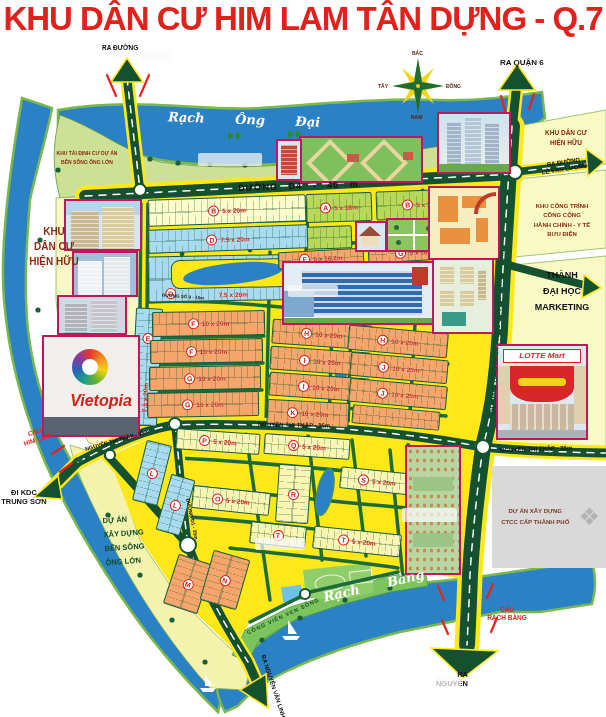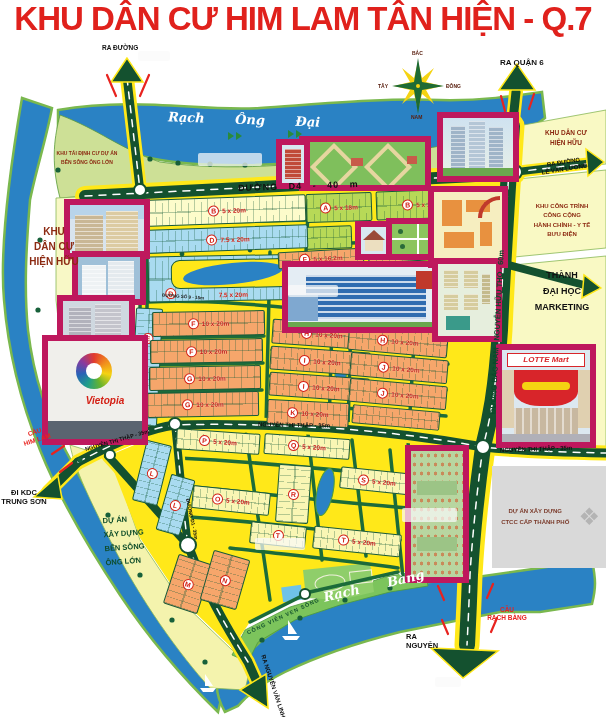--- a/index.html
+++ b/index.html
@@ -23,21 +23,21 @@
   .badge{min-width:9px;height:9px;border-radius:50%;background:#fff;border:1px solid #d42116;
          color:#d42116;font-size:7px;font-weight:bold;line-height:9px;text-align:center;z-index:2;}
   .bsize{color:#c51c12;font-size:6.5px;font-weight:bold;white-space:nowrap;z-index:2;
          text-shadow:0 0 1px rgba(255,255,255,.8);}
   .v .bsize{transform:rotate(-90deg);}
   .haslake{align-items:flex-end;justify-content:space-between;padding:0 16px 2px;}
   .lake-ring{position:absolute;left:13%;right:13%;top:6%;height:62%;background:#ffe819;
              border:1px solid #17593a;border-radius:9px;}
   .lake-water{position:absolute;inset:12% 9%;background:#2a82c4;border-radius:50%;transform:rotate(-5deg);}
   
-  .ph{position:absolute;z-index:3;border:6px solid #be185d;overflow:hidden;}
+  .ph{position:absolute;z-index:3;border:2px solid #be185d;overflow:hidden;}
   .ph span{position:absolute;}
   .tw{background-image:repeating-linear-gradient(rgba(255,255,255,.55) 0 1px,transparent 1px 4px);}
   
   .lbl{position:absolute;z-index:4;font-weight:bold;line-height:1.2;white-space:pre-line;color:#111;}
   .wlbl{font-family:"DejaVu Serif",serif;font-style:italic;color:#fff;font-weight:bold;z-index:4;position:absolute;white-space:nowrap;}
   .maroon{color:#8c2a12;} .red{color:#e8231f;} .dgreen{color:#0f4d2a;}
   .blur{position:absolute;z-index:5;background:rgba(250,250,250,.72);border-radius:2px;}
   #graybox{position:absolute;z-index:2;background:#d9d9d9;display:flex;align-items:center;}
   #compass{position:absolute;z-index:4;}
   #compass .cl{position:absolute;font-size:5px;font-weight:bold;color:#5a2010;}
@@ -212,21 +212,21 @@
   </g>
 
   <g fill="#fff">
     <path d="M288,634 L288,620 L297,634 Z"></path>
         <path d="M282,636 h18 l-3,4 h-12 Z"></path>
     <path d="M205,686 L205,674 L213,686 Z"></path>
         <path d="M200,688 h16 l-3,4 h-10 Z"></path>
   </g>
 </svg>
 
-<div class="title">KHU DÂN CƯ HIM LAM TÂN HIỆN - Q.7</div>
+<div class="title">KHU DÂN CƯ HIM LAM TÂN DỰNG - Q.7</div>
 <div id="blocks-layer">
       <div class="blk c-paleyellow" style="left: 148px; top: 197px; width: 158px; height: 27px; transform: rotate(-2deg);">
         <span class="badge">B</span>
         <span class="bsize">5 x 20m</span>
       </div>
       <div class="blk c-green" style="left: 306px; top: 193px; width: 66px; height: 29px; transform: rotate(-2deg);">
         <span class="badge">A</span>
         <span class="bsize">5 x 18m</span>
       </div>
       <div class="blk c-green" style="left: 376px; top: 190px; width: 90px; height: 29px; transform: rotate(-2deg);">
@@ -351,21 +351,21 @@
   <span class="tw" style="left:4px;top:8px;width:24px;height:34px;background-color:#eef2f4;"></span>
   <span class="tw" style="left:30px;top:4px;width:26px;height:38px;background-color:#e4eaee;"></span>
 </div>
 <div class="ph" style="left:57px;top:295px;width:66px;height:36px;background:#cfd8e0;">
   <span class="tw" style="left:6px;top:6px;width:22px;height:30px;background-color:#b2b2bc;"></span>
   <span class="tw" style="left:32px;top:3px;width:26px;height:33px;background-color:#c4c4cc;"></span>
 </div>
 <div class="ph" style="left:42px;top:335px;width:94px;height:98px;background:#f0efeb;">
   <span style="left:28px;top:12px;width:36px;height:36px;border-radius:50%;background:conic-gradient(#e23a2e,#f08a1e,#f5d312,#67b32e,#1f9e8a,#2862b8,#8a3a9e,#e23a2e);"></span>
   <span style="left:38px;top:22px;width:16px;height:16px;border-radius:50%;background:#fff;"></span>
-  <span class="lbl" style="left:0;top:54px;width:114px;text-align:center;font-size:10px;font-style:italic;color:#d42116;">Vietopia</span>
+  <span class="lbl" style="left:0;top:54px;width:114px;text-align:center;font-size:16px;font-style:italic;color:#d42116;">Vietopia</span>
   <span style="left:0;bottom:0;width:94px;height:18px;background:#5a6470;"></span>
 </div>
 <div class="ph" style="left:282px;top:261px;width:150px;height:60px;background:#e4edf4;">
   <span style="left:18px;top:8px;width:120px;height:44px;background:repeating-linear-gradient(rgba(255,255,255,.75) 0 2px,transparent 2px 6px),#2f6cb0;"></span>
   <span style="left:0;top:28px;width:30px;height:26px;background:#7fa8d0;"></span>
   <span style="left:128px;top:4px;width:16px;height:18px;background:#c0392b;"></span>
   <span style="left:0;bottom:0;width:150px;height:5px;background:#6aa84e;"></span>
 </div>
 <div class="ph" style="left:437px;top:112px;width:70px;height:58px;background:linear-gradient(#cfe2f0,#e8f0e8);">
   <span class="tw" style="left:8px;top:8px;width:14px;height:44px;background-color:#9fb4c8;"></span>
@@ -452,21 +452,21 @@
 <div class="lbl" style="left:191px;top:498px;font-size:5px;transform:rotate(78deg);transform-origin:0 0;white-space:nowrap;">ĐƯỜNG D1 - 35m</div>
 <div class="lbl" style="left:162px;top:294px;font-size:4.5px;transform:rotate(4deg);color:#222;white-space:nowrap;">ĐƯỜNG SỐ 9 - 15m</div>
 
 <div class="lbl" style="left:500px;top:58px;font-size:8px;">RA QUẬN 6</div>
 <div class="lbl" style="left:102px;top:44px;font-size:6.5px;">RA ĐƯỜNG</div>
 <div class="lbl" style="left:541px;top:159px;font-size:6px;transform:rotate(-9deg);text-align:center;">RA ĐƯỜNG
 LÊ VĂN LƯƠNG</div>
 <div class="lbl" style="left:0px;top:488px;width:48px;font-size:7.5px;text-align:center;">ĐI KDC
 TRUNG SƠN</div>
 <div class="lbl" style="left:266px;top:654px;font-size:6px;transform:rotate(72deg);transform-origin:0 0;white-space:nowrap;">RA NGUYỄN VĂN LINH</div>
-<div class="lbl" style="left:406px;top:632px;width:62px;font-size:7.5px;text-align:left;">RA
+<div class="lbl" style="left:406px;top:670px;width:62px;font-size:7.5px;text-align:right;">RA
 NGUYỄN</div>
 
 <div class="lbl red" style="left:22px;top:428px;font-size:6.5px;transform:rotate(-18deg);text-align:center;">CẦU
 HIM LAM</div>
 <div class="lbl red" style="left:482px;top:606px;width:50px;font-size:6.5px;text-align:center;">CẦU
 RẠCH BÀNG</div>
 
 <div class="lbl maroon" style="left:18px;top:224px;width:72px;font-size:10px;text-align:center;line-height:1.5;">KHU
 DÂN CƯ
 HIỆN HỮU</div>

